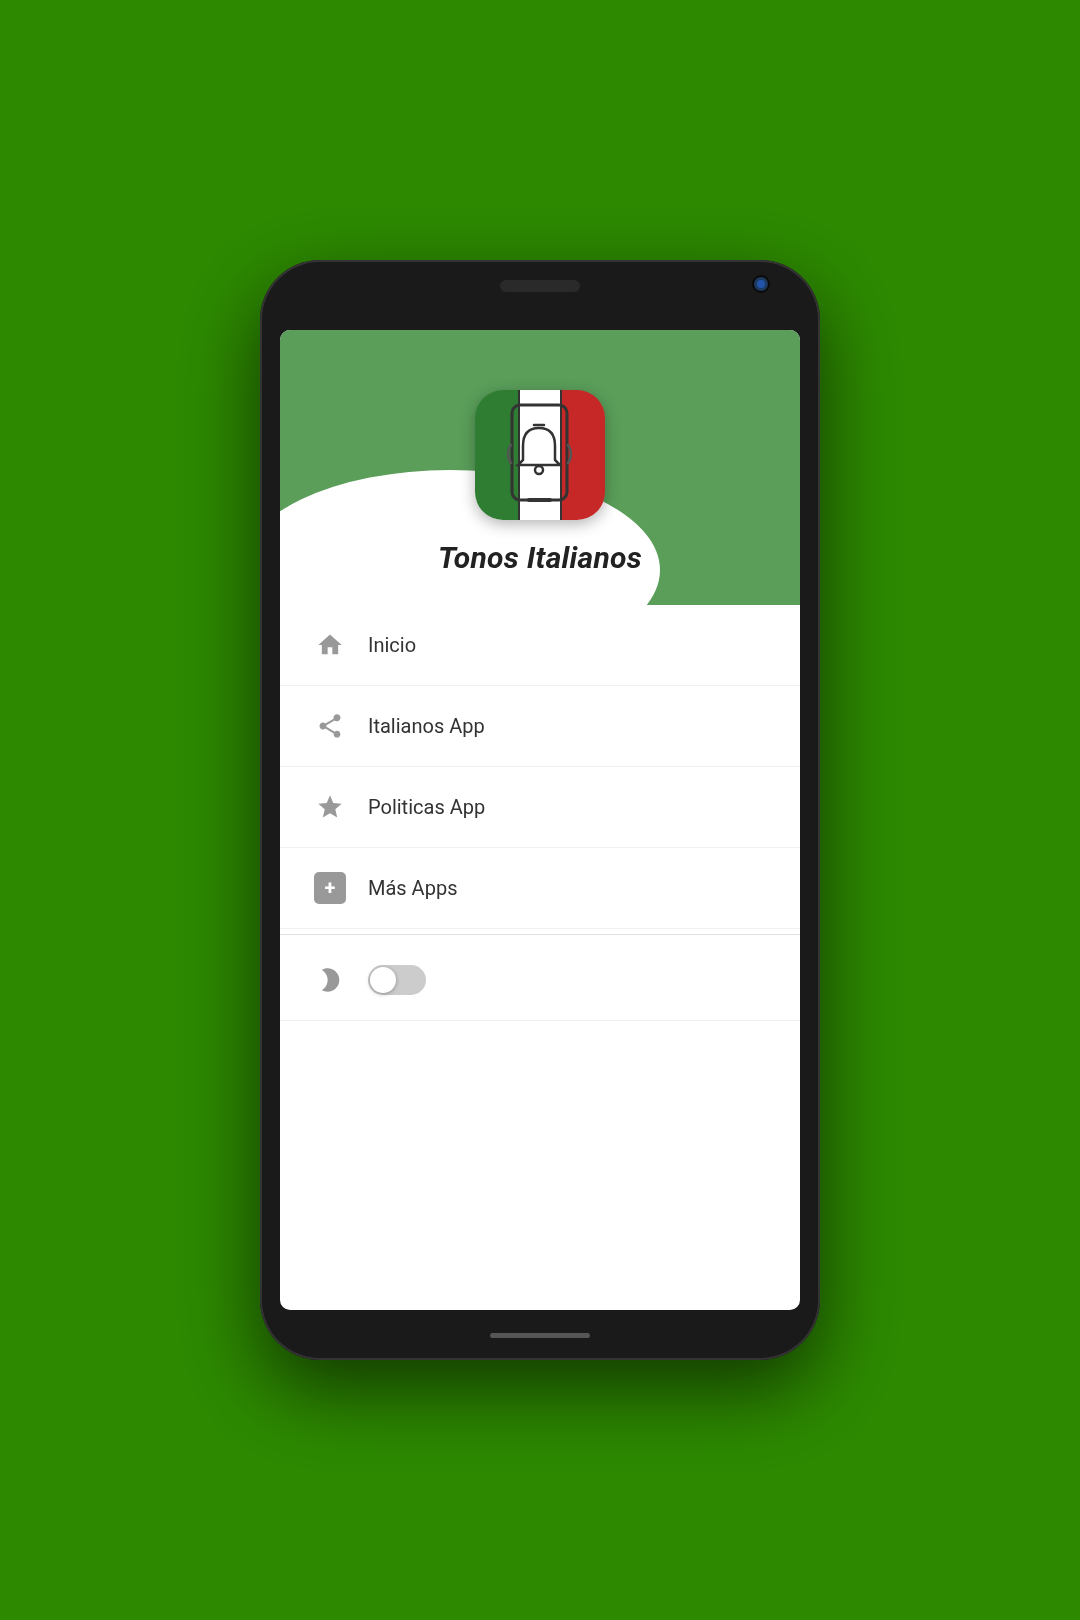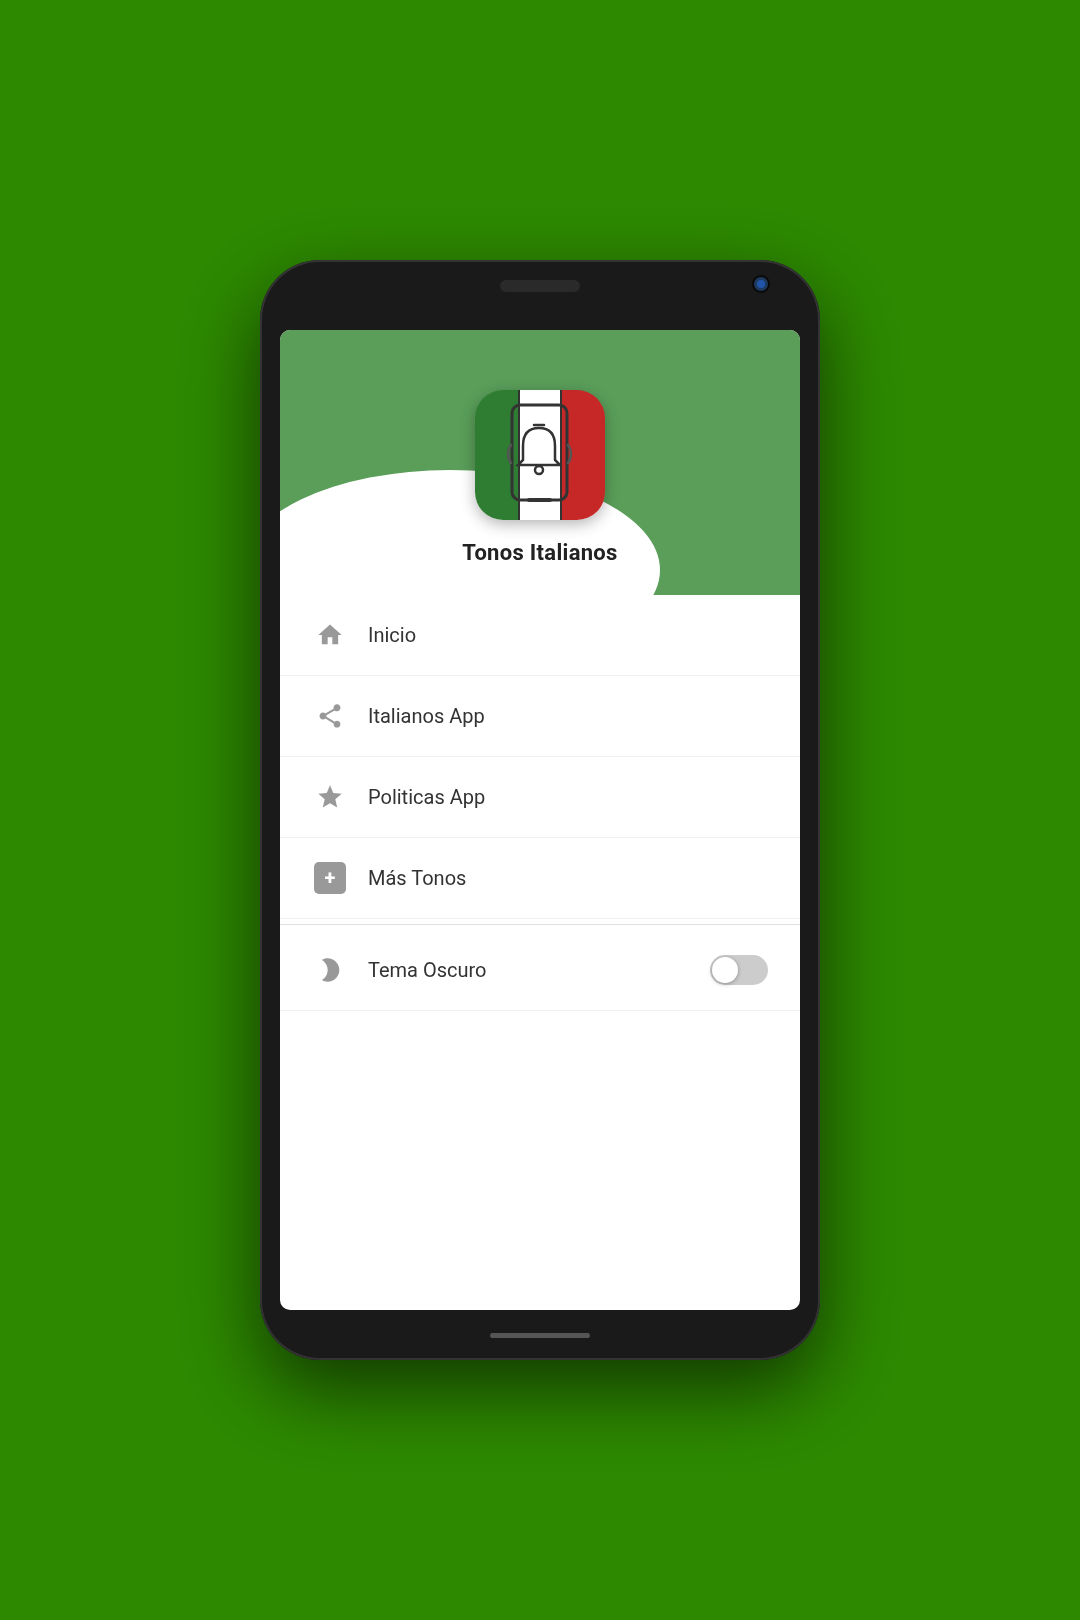--- a/index.html
+++ b/index.html
@@ -158,24 +158,25 @@
       width: 70px;
       height: 100%;
       position: absolute;
       display: flex;
       align-items: center;
       justify-content: center;
     }
 
     .app-title {
       margin-top: 20px;
-      font-size: 22px;
+      font-size: 30px;
       font-weight: 700;
       color: #222;
       letter-spacing: 0.3px;
+      font-style: italic;
     }
 
     
     .menu-list {
       width: 100%;
       margin-top: 30px;
       flex: 1;
     }
 
     .menu-item {
@@ -343,32 +344,31 @@
               <path d="M12 17.27L18.18 21l-1.64-7.03L22 9.24l-7.19-.61L12 2 9.19 8.63 2 9.24l5.46 4.73L5.82 21z"></path>
             </svg>
           </div>
           <span class="menu-label">Politicas App</span>
         </div>
 
         <div class="menu-item">
           <div class="menu-icon">
             <div class="plus-icon-box">+</div>
           </div>
-          <span class="menu-label">Más Tonos</span>
+          <span class="menu-label">Más Apps</span>
         </div>
 
         <div class="menu-divider"></div>
 
         <div class="menu-item">
           <div class="menu-icon">
             <svg class="svg-icon" viewBox="0 0 24 24" xmlns="http://www.w3.org/2000/svg">
               <path d="M10 2c-1.82 0-3.53.5-5 1.35C7.99 5.08 10 8.3 10 12s-2.01 6.92-5 8.65C6.47 21.5 8.18 22 10 22c5.52 0 10-4.48 10-10S15.52 2 10 2z"></path>
             </svg>
           </div>
-          <span class="menu-label">Tema Oscuro</span>
           <div class="toggle-switch">
             <div class="toggle-knob"></div>
           </div>
         </div>
 
       </div>
     </div>
   </div>
 
   <div class="phone-bottom">

